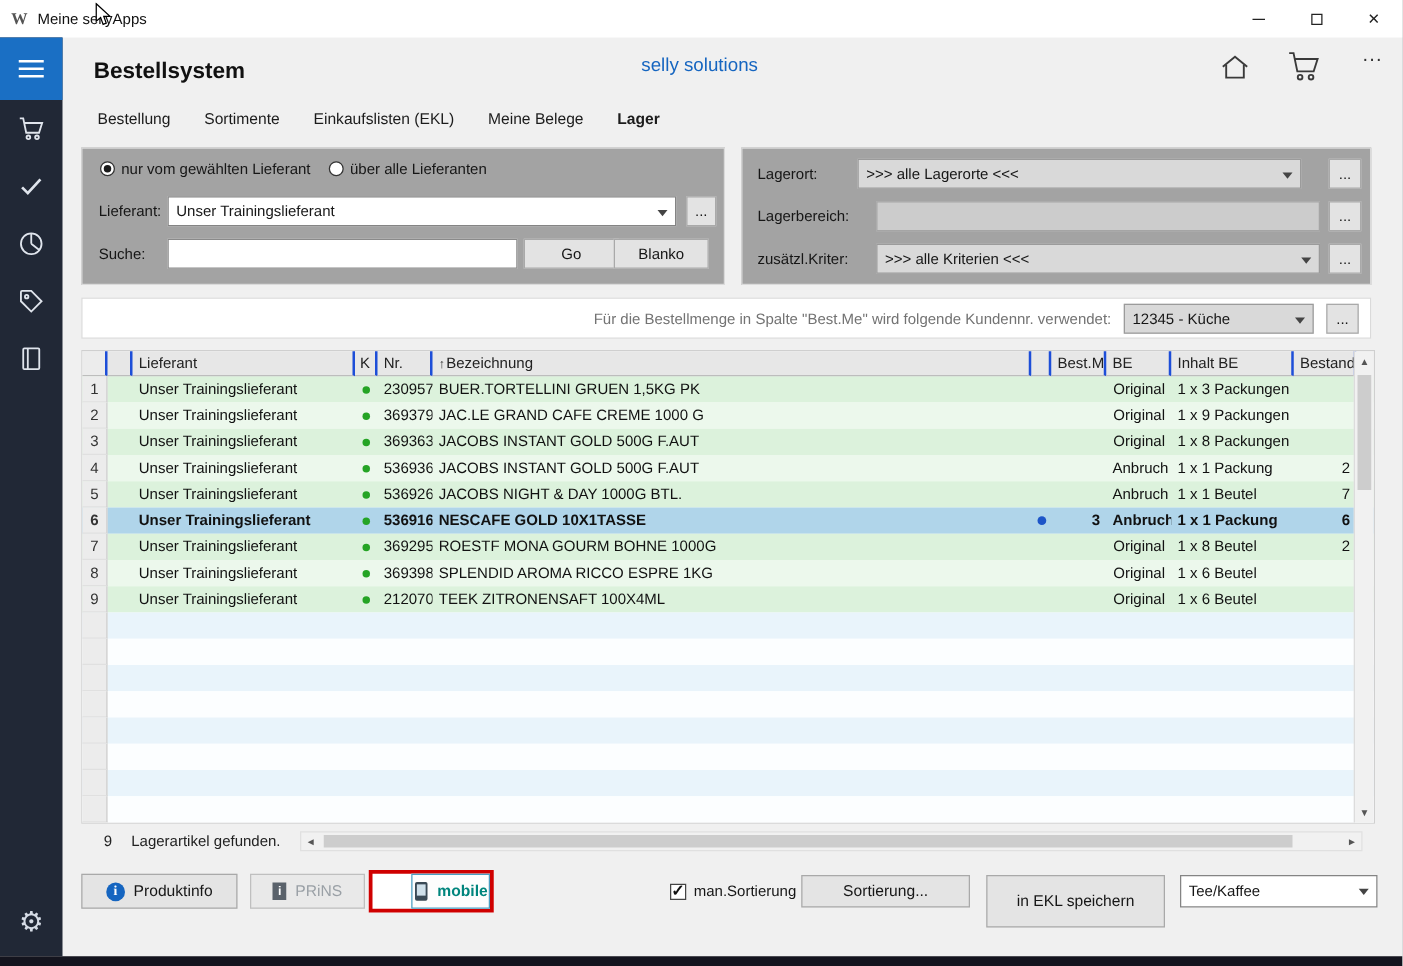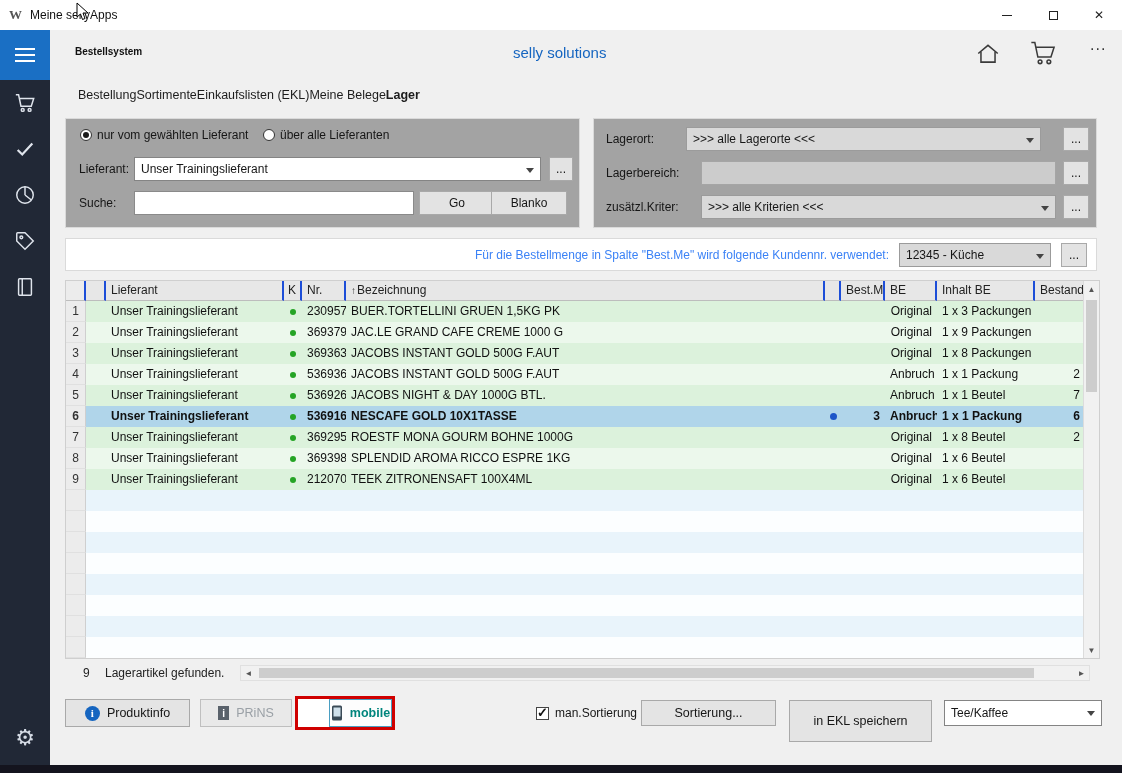--- a/index.html
+++ b/index.html
@@ -24,48 +24,48 @@
 
 
 .sidebar{position:absolute;left:0;top:30px;width:50px;height:735px;background:var(--sidebar-bg);display:flex;flex-direction:column;align-items:center;}
 .side-menu{width:50px;height:50px;background:var(--sidebar-active);display:flex;flex-direction:column;justify-content:center;align-items:center;gap:4px;}
 .side-menu i{display:block;width:20px;height:2px;background:#fff;}
 .side-btn{width:50px;height:46px;display:flex;align-items:center;justify-content:center;}
 .side-gear{margin-top:auto;margin-bottom:10px;width:50px;height:34px;display:flex;align-items:center;justify-content:center;color:#d6dce6;font-size:22px;line-height:1;}
 
 
 .content{position:absolute;left:50px;top:30px;width:1072px;height:735px;}
-.app-title{position:absolute;left:25px;top:16px;font-size:10px;font-weight:bold;color:#111;text-align:right;}
+.app-title{position:absolute;left:25px;top:16px;font-size:18px;font-weight:bold;color:#111;text-align:right;}
 .brand{position:absolute;left:463px;top:14px;font-size:15px;color:var(--accent-blue);}
 .hdr-home{position:absolute;left:925px;top:11px;}
 .hdr-cart{position:absolute;left:978px;top:9px;}
 .hdr-more{position:absolute;left:1040px;top:6px;font-size:16px;color:#333;letter-spacing:1px;}
 
-.tab-bar{position:absolute;left:28px;top:58px;display:flex;}
+.tab-bar{position:absolute;left:28px;top:58px;display:flex;gap:27px;}
 .tab{font-size:12.5px;color:#1c1c1c;cursor:default;}
 .tab.active{font-weight:bold;}
 
 
 .panel{position:absolute;background:#a3a3a3;border:1px solid #dadada;}
 .panel-supplier{left:15px;top:88px;width:515px;height:110px;}
 .panel-storage{left:543px;top:88px;width:504px;height:110px;}
 .radio{position:absolute;display:flex;align-items:center;gap:5px;}
 .rb{width:12px;height:12px;border:1px solid #333;border-radius:50%;background:#fff;position:relative;flex:none;}
 .radio.checked .rb::after{content:"";position:absolute;left:2px;top:2px;width:6px;height:6px;background:#1a1a1a;border-radius:50%;}
 .flabel{position:absolute;line-height:24px;color:#161616;}
 .combo{position:absolute;height:24px;background:#fff;border:1px solid #848484;display:flex;align-items:center;padding:0 22px 0 6px;white-space:nowrap;overflow:hidden;}
 .combo .arrow{position:absolute;right:6px;top:10px;width:0;height:0;border-left:4px solid transparent;border-right:4px solid transparent;border-top:5px solid #444;}
 .combo.gray{background:#d9d9d9;border-color:#9b9b9b;}
 .combo.disabled{background:#cccccc;border-color:#a5a5a5;color:#777;}
 .btn{position:absolute;height:24px;background:#e3e3e3;border:1px solid #a9a9a9;display:flex;align-items:center;justify-content:center;font-size:12px;color:#161616;}
 .input{position:absolute;height:24px;background:#fff;border:1px solid #8a8a8a;padding:0 5px;font:12px "Liberation Sans",sans-serif;}
 
 
 .infobar{position:absolute;left:15px;top:208px;width:1032px;height:33px;background:#fff;border:1px solid #dadada;display:flex;align-items:center;justify-content:flex-end;gap:10px;padding:0 9px;}
-.infobar .itext{color:#3b82f6;}
+.infobar .itext{color:#737373;}
 .infobar .combo,.infobar .btn{position:relative;}
 .infobar .combo{width:152px;}
 .infobar .btn{width:26px;}
 
 
 .table{position:absolute;left:15px;top:250px;width:1035px;height:379px;background:#fff;border:1px solid #cfcfcf;}
 .grid-row{display:grid;grid-template-columns:20px 20px 178px 18px 44px 479px 16px 44px 52px 98px 50px;}
 .thead{height:20px;background:#e7e7e7;}
 .thead .hc{border-right:2px solid #1d4ed8;border-bottom:1px solid #bdbdbd;padding:0 5px;line-height:19px;font-size:12px;color:#222;overflow:hidden;white-space:nowrap;}
 .thead .c-bestme{text-align:right;}

